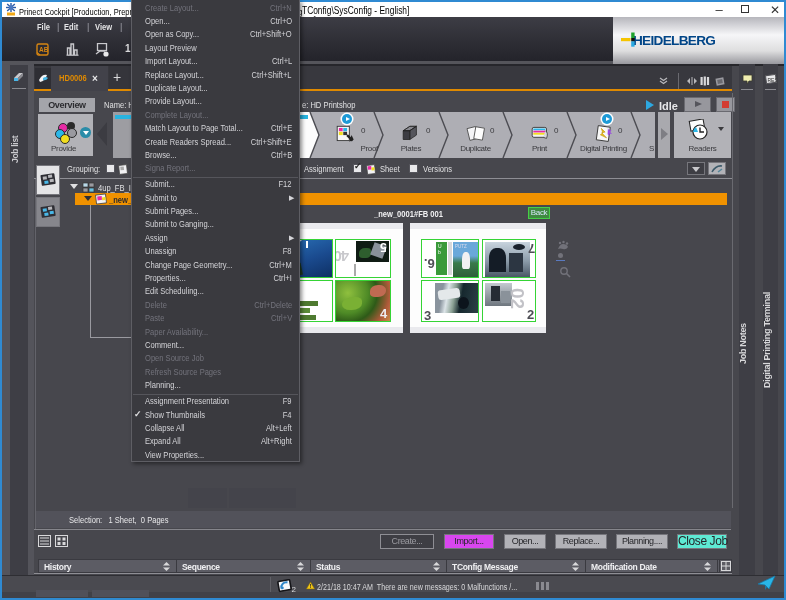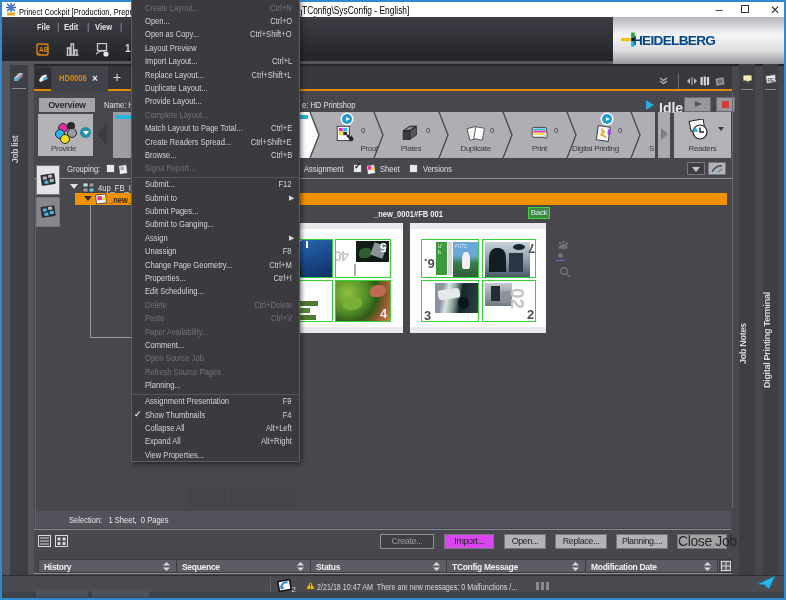--- a/index.html
+++ b/index.html
@@ -135,21 +135,21 @@
   </svg>
 <svg class="abs" style="left:715px;top:77px;" width="10" height="9" viewBox="0 0 10 9">
     <rect x="1" y="1" width="8" height="7" fill="#9a9aa0" transform="rotate(-10 5 4.5)"></rect>
     <rect x="2.5" y="2.5" width="5" height="4" fill="#6a6a70" transform="rotate(-10 5 4.5)"></rect>
   </svg>
 
 <div class="abs" style="left:39px;top:98px;width:56px;height:14px;background:#a4a5aa;color:#2c2c30;font-size:9px;letter-spacing:-0.3px;font-weight:bold;text-align:center;line-height:14px;">Overview</div>
 <div class="abs t9" style="left:104px;top:100px;">Name: HD0006&nbsp;&nbsp;&nbsp;Jobname: HD Printshop</div>
 <div class="abs t9" style="left:302px;top:100px;background:#47474d;padding-right:4px;">e: HD Printshop</div>
 <div class="abs" style="left:646px;top:100px;width:0;height:0;border-left:8px solid #2da8e0;border-top:5px solid transparent;border-bottom:5px solid transparent;"></div>
-<div class="abs" style="left:659px;top:100px;color:#e8e8ea;font-size:14px;font-weight:bold;">Idle</div>
+<div class="abs" style="left:659px;top:100px;color:#e8e8ea;font-size:11px;font-weight:bold;">Idle</div>
 <div class="abs" style="left:684px;top:97px;width:27px;height:15px;background:#97979d;border:1px solid #6a6a70;"></div>
 <div class="abs" style="left:695px;top:101px;width:0;height:0;border-left:7px solid #55555c;border-top:3.5px solid transparent;border-bottom:3.5px solid transparent;"></div>
 <div class="abs" style="left:716px;top:97px;width:19px;height:15px;background:#97979d;border:1px solid #6a6a70;"></div>
 <div class="abs" style="left:722px;top:101px;width:7px;height:7px;background:#d23c32;"></div>
 
 <div id="chain"></div>
 
 <div class="abs" style="left:38px;top:114px;width:55px;height:42px;background:#b2b2b7;"></div>
 <svg class="abs" style="left:53px;top:121px;" width="28" height="24" viewBox="0 0 28 24">
   <circle cx="10" cy="7" r="4.5" fill="#e82ba5" stroke="#2a2a2a"></circle>
@@ -312,21 +312,21 @@
     <div class="abs t8" style="left:312px;top:144px;width:66px;text-align:right;">Proof</div>
     <div class="abs t8" style="left:361px;top:126px;">0</div>
     <div class="abs" style="left:342px;top:114px;width:10px;height:10px;border-radius:50%;background:#1e9ad6;box-shadow:0 0 0 1.5px #fff;"></div>
     <div class="abs" style="left:345.5px;top:116.5px;width:0;height:0;border-left:4px solid #fff;border-top:2.5px solid transparent;border-bottom:2.5px solid transparent;"></div>
     <div class="abs t8" style="left:379px;top:144px;width:64px;text-align:center;">Plates</div>
     <div class="abs t8" style="left:426px;top:126px;">0</div>
     <div class="abs t8" style="left:444px;top:144px;width:63px;text-align:center;">Duplicate</div>
     <div class="abs t8" style="left:490px;top:126px;">0</div>
     <div class="abs t8" style="left:508px;top:144px;width:63px;text-align:center;">Print</div>
     <div class="abs t8" style="left:554px;top:126px;">0</div>
-    <div class="abs t8" style="left:572px;top:144px;width:47px;text-align:center;">Digital Printing</div>
+    <div class="abs t8" style="left:572px;top:144px;width:63px;text-align:center;">Digital Printing</div>
     <div class="abs t8" style="left:618px;top:126px;">0</div>
     <div class="abs" style="left:602px;top:114px;width:10px;height:10px;border-radius:50%;background:#1e9ad6;box-shadow:0 0 0 1.5px #fff;"></div>
     <div class="abs" style="left:605.5px;top:116.5px;width:0;height:0;border-left:4px solid #fff;border-top:2.5px solid transparent;border-bottom:2.5px solid transparent;"></div>
     <div class="abs t8" style="left:649px;top:144px;">S</div>
     <svg class="abs" style="left:335px;top:124px;" width="22" height="20" viewBox="0 0 20 18">
       <rect x="2" y="2" width="11" height="13" fill="#f8f8f8" stroke="#333" stroke-width="0.8"></rect>
       <rect x="3.5" y="3.5" width="3.5" height="3" fill="#e82ba5"></rect>
       <rect x="7.5" y="3.5" width="3.5" height="3" fill="#2bb7e8"></rect>
       <rect x="3.5" y="7" width="3.5" height="3" fill="#f2de1e"></rect>
       <rect x="7.5" y="7" width="3.5" height="3" fill="#333"></rect>
@@ -430,21 +430,21 @@
       <div style="position:absolute;left:24px;top:8px;color:#c2c2c7;font-size:19px;font-weight:bold;transform:rotate(90deg);line-height:1;">02</div>
       <div style="position:absolute;left:44px;top:27px;font-size:13px;font-weight:bold;color:#4e4e55;transform:rotate(0deg);line-height:1;">2</div>
     </div>
   </div>
 <div>
     <div class="abs" style="left:380px;top:534px;width:54px;height:15px;background:#3e3e44;border:1px solid #8e8e94;color:#9a9aa0;font-size:9px;letter-spacing:-0.4px;text-align:center;line-height:13px;white-space:nowrap;">Create...</div>
     <div class="abs" style="left:444px;top:534px;width:50px;height:15px;background:#d946ef;border:1px solid #76767c;color:#26262a;font-size:9px;letter-spacing:-0.4px;text-align:center;line-height:13px;white-space:nowrap;">Import...</div>
     <div class="abs" style="left:504px;top:534px;width:42px;height:15px;background:#b2b2b7;border:1px solid #76767c;color:#26262a;font-size:9px;letter-spacing:-0.4px;text-align:center;line-height:13px;white-space:nowrap;">Open...</div>
     <div class="abs" style="left:555px;top:534px;width:52px;height:15px;background:#b2b2b7;border:1px solid #76767c;color:#26262a;font-size:9px;letter-spacing:-0.4px;text-align:center;line-height:13px;white-space:nowrap;">Replace...</div>
     <div class="abs" style="left:616px;top:534px;width:52px;height:15px;background:#b2b2b7;border:1px solid #76767c;color:#26262a;font-size:9px;letter-spacing:-0.4px;text-align:center;line-height:13px;white-space:nowrap;">Planning....</div>
-    <div class="abs" style="left:677px;top:534px;width:50px;height:15px;background:#a3a3a3;border:1px solid #76767c;color:#26262a;font-size:14px;letter-spacing:-0.4px;text-align:center;line-height:13px;white-space:nowrap;">Close Job</div>
+    <div class="abs" style="left:677px;top:534px;width:50px;height:15px;background:#5eead4;border:1px solid #76767c;color:#26262a;font-size:12px;letter-spacing:-0.4px;text-align:center;line-height:13px;white-space:nowrap;">Close Job</div>
   </div>
 <div>
     <div class="abs" style="left:38px;top:559px;width:688px;height:14px;background:#5c5c64;border:1px solid #3a3a40;"></div>
     <div class="abs" style="left:44px;top:562px;color:#f0f0f2;font-size:8.5px;letter-spacing:-0.3px;font-weight:bold;white-space:nowrap;">History</div>
     <svg class="abs" style="left:163px;top:562px;" width="7" height="9" viewBox="0 0 7 9">
       <path d="M3.5 0 L7 3.5 H0 Z" fill="#d8d8da"></path>
       <path d="M3.5 9 L7 5.5 H0 Z" fill="#d8d8da"></path>
     </svg>
     <div class="abs" style="left:176px;top:559px;width:1px;height:14px;background:#3a3a40;"></div>
     <div class="abs" style="left:182px;top:562px;color:#f0f0f2;font-size:8.5px;letter-spacing:-0.3px;font-weight:bold;white-space:nowrap;">Sequence</div>

